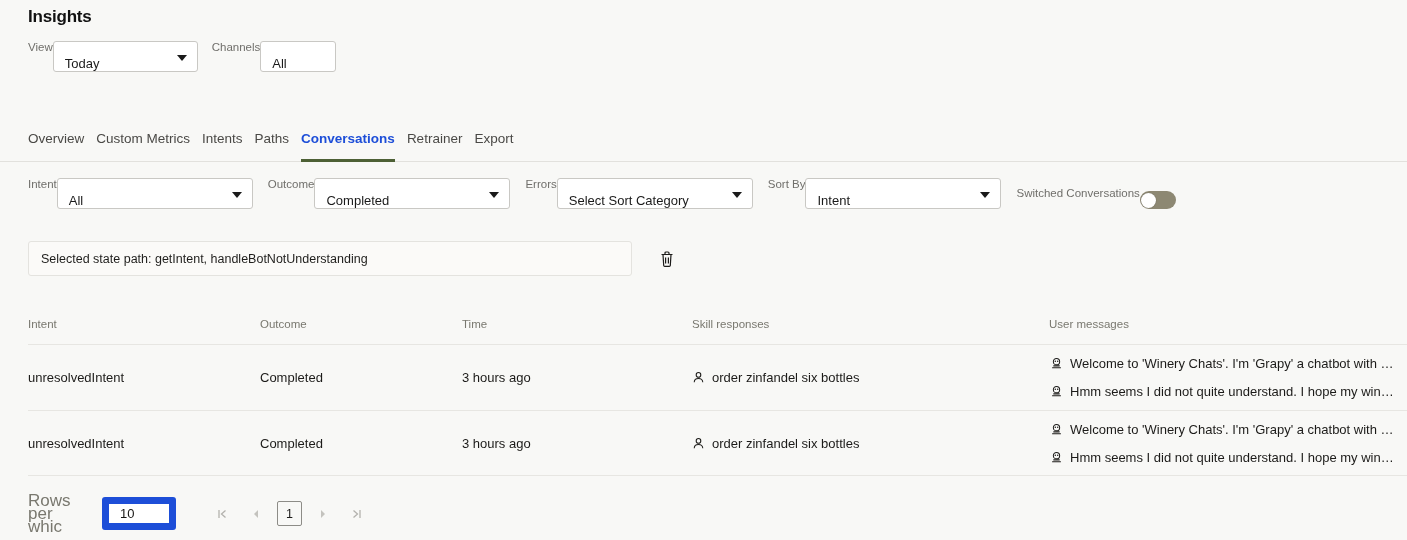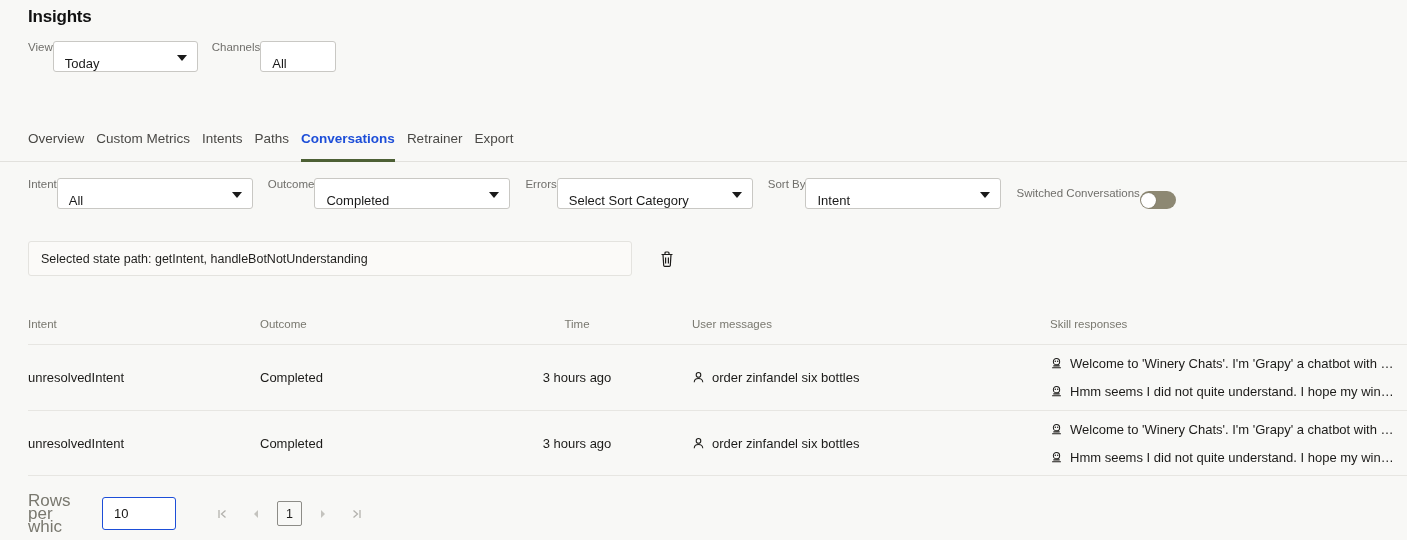--- a/index.html
+++ b/index.html
@@ -183,21 +183,21 @@
     display: flex;
     align-items: center;
     min-height: 66px;
     border-top: 1px solid #e7e6e2;
     font-size: 13px;
     color: #1c1b19;
   }
   .row:last-of-type { border-bottom: 1px solid #e7e6e2; }
   .c-intent { width: 232px; flex: 0 0 232px; }
   .c-outcome { width: 202px; flex: 0 0 202px; }
-  .c-time { width: 230px; flex: 0 0 230px; text-align: center; }
+  .c-time { width: 230px; flex: 0 0 230px; }
   .c-user { width: 358px; flex: 0 0 358px; }
   .c-skill { flex: 1 1 auto; min-width: 0; }
 
   .msg-line {
     display: flex;
     align-items: center;
     gap: 7px;
     white-space: nowrap;
     overflow: hidden;
   }
@@ -225,21 +225,21 @@
     color: #79786f;
     text-align: left;
     line-height: 13px;
     width: 62px;
     margin-right: 12px;
   }
   .rows-select {
     width: 74px;
     height: 33px;
     background: #fff;
-    border: 1px solid #1d4ed8;
+    border: 7px solid #1d4ed8;
     border-radius: 3px;
     position: relative;
     display: flex;
     align-items: center;
     padding: 0 24px 0 11px;
     font-size: 13px;
     cursor: pointer;
   }
   .pager {
     display: flex;
@@ -362,22 +362,22 @@
       </svg>
     </div>
   </div>
 
   <div class="table">
 
     <div class="thead">
       <div class="th c-intent">Intent</div>
       <div class="th c-outcome">Outcome</div>
       <div class="th c-time">Time</div>
+      <div class="th c-skill">Skill responses</div>
       <div class="th c-user">User messages</div>
-      <div class="th c-skill">Skill responses</div>
     </div>
 
     <div class="row">
       <div class="c-intent">unresolvedIntent</div>
       <div class="c-outcome">Completed</div>
       <div class="c-time">3 hours ago</div>
       <div class="c-user">
         <div class="msg-line">
           <svg class="icon" width="13" height="13" viewBox="0 0 14 14">
             <circle cx="7" cy="4.2" r="2.5" fill="none" stroke="#1c1b19" stroke-width="1.1"></circle>

